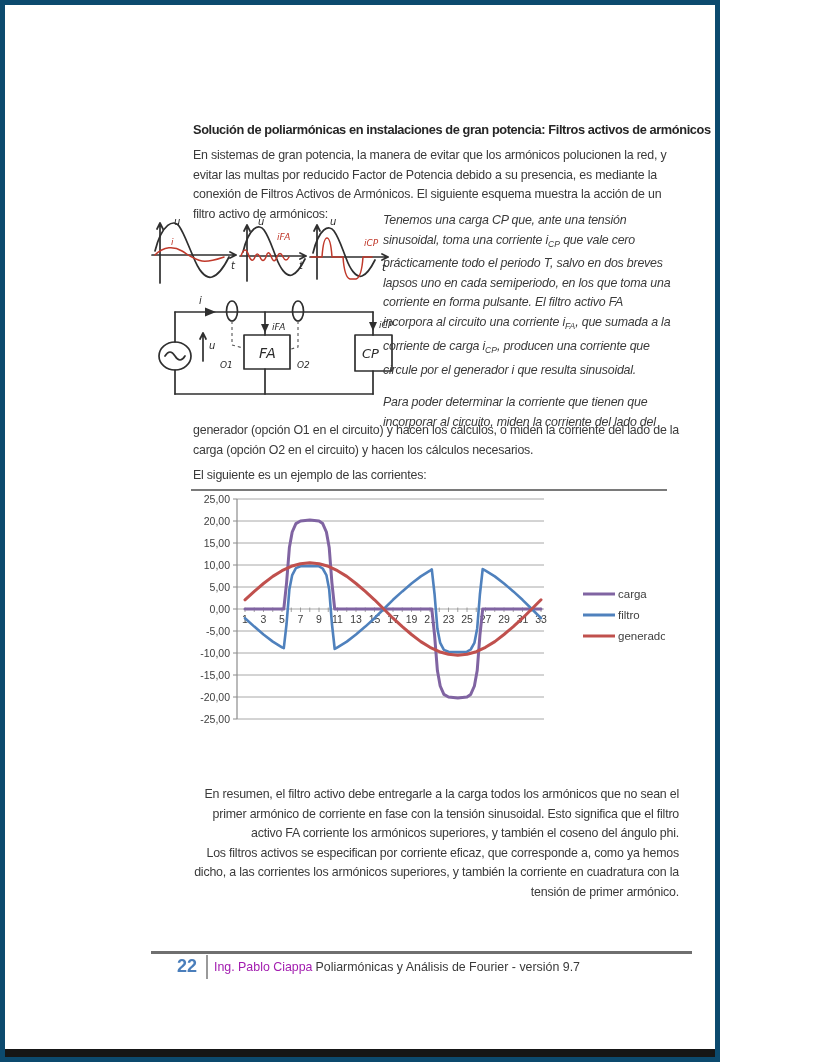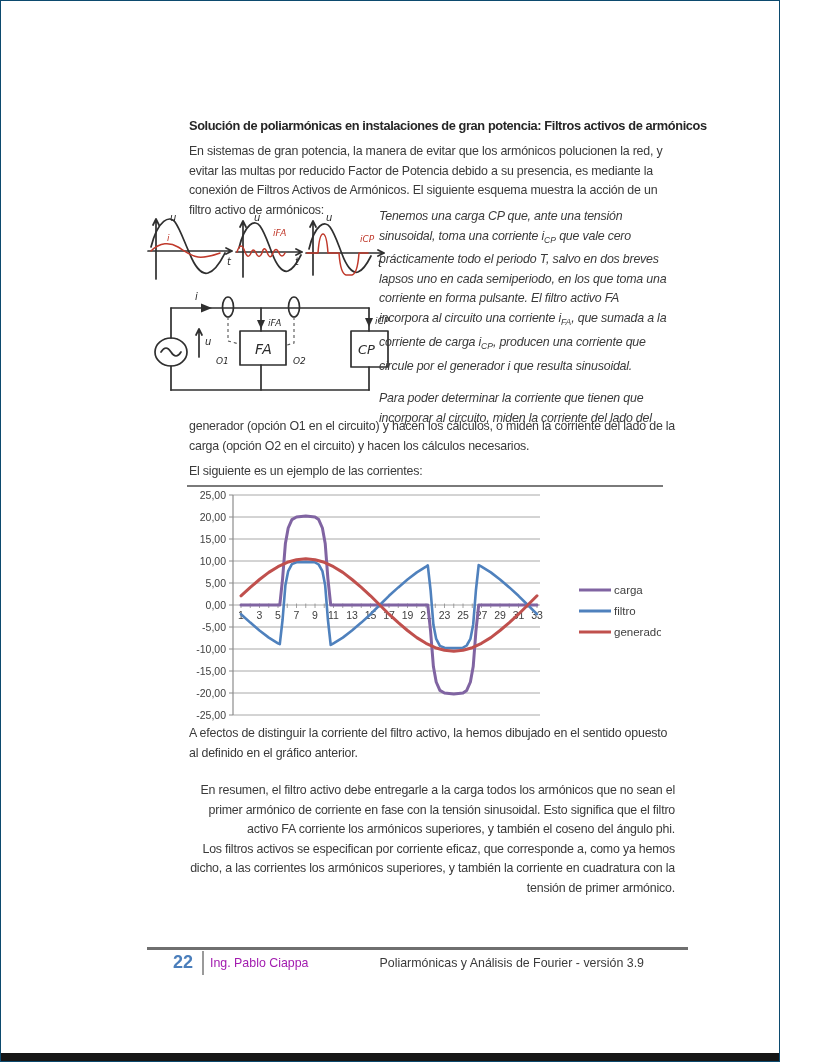--- a/index.html
+++ b/index.html
@@ -1,17 +1,17 @@
 <!DOCTYPE html>
 <html><head>
 <meta charset="utf-8">
 <style>
   html,body{margin:0;padding:0;background:#fff;}
-  .page{position:absolute;left:0;top:0;width:780px;height:1062px;background:#fff;
-        border:1px solid #0c4a6e;box-sizing:border-box;overflow:hidden;
+  .page{position:absolute;left:0;top:0;width:720px;height:1062px;background:#fff;
+        border:5px solid #0c4a6e;box-sizing:border-box;overflow:hidden;
         font-family:"Liberation Sans",sans-serif;color:#3a3a3a;}
   p{margin:0;}
   .text{position:absolute;font-size:12.4px;line-height:19.5px;letter-spacing:-0.2px;color:#3a3a3a;}
   .title{position:absolute;left:188px;top:117px;font-size:12.8px;font-weight:bold;
          letter-spacing:-0.4px;color:#262626;white-space:nowrap;}
   .para-intro{left:188px;top:141px;width:486px;}
   .rightcol{position:absolute;left:378px;top:206px;width:292px;font-size:12.4px;
             line-height:19.5px;letter-spacing:-0.2px;font-style:italic;}
   .rightcol .para-measure{margin-top:13px;white-space:pre-line;}
   sub.subscript{font-size:8.5px;letter-spacing:0;}
@@ -205,24 +205,23 @@
         <polyline points="54.0,107.8 63.3,99.4 72.5,91.5 81.8,84.4 91.0,78.7 100.3,74.3 109.5,71.7 118.8,70.8 128.0,71.7 137.3,74.3 146.5,78.7 155.8,84.4 165.0,91.5 174.3,99.4 183.5,107.8 192.8,117.0 202.0,126.2 211.3,134.6 220.5,142.5 229.8,149.6 239.0,155.3 248.3,159.7 257.5,162.3 266.8,163.2 276.0,162.3 285.3,159.7 294.5,155.3 303.8,149.6 313.0,142.5 322.3,134.6 331.5,126.2 340.8,117.0 350.0,107.8" fill="none" stroke="#C0504D" stroke-width="3" stroke-linejoin="round" stroke-linecap="round"></polyline>
         <line x1="392" y1="102" x2="424" y2="102" stroke="#8064A2" stroke-width="3"></line>
         <text x="427" y="106" font-size="11.5" fill="#3a3a3a">carga</text>
         <line x1="392" y1="123" x2="424" y2="123" stroke="#4F81BD" stroke-width="3"></line>
         <text x="427" y="127" font-size="11.5" fill="#3a3a3a">filtro</text>
         <line x1="392" y1="144" x2="424" y2="144" stroke="#C0504D" stroke-width="3"></line>
         <text x="427" y="148" font-size="11.5" fill="#3a3a3a">generador</text>
       </svg>
   </div>
 
-  <p class="text para-after">A efectos de distinguir la corriente del filtro activo, la hemos dibujado en el sentido opuesto al definido en el gráfico anterior.</p>
   <p class="text para-summary">En resumen, el filtro activo debe entregarle a la carga todos los armónicos que no sean el primer armónico de corriente en fase con la tensión sinusoidal. Esto significa que el filtro activo FA corriente los armónicos superiores, y también el coseno del ángulo phi.
 Los filtros activos se especifican por corriente eficaz, que corresponde a, como ya hemos dicho, a las corrientes los armónicos superiores, y también la corriente en cuadratura con la tensión de primer armónico.</p>
 
   <div class="footer-rule"></div>
   <div class="footer-num">22</div>
   <div class="footer-divider"></div>
   <div class="footer-author">Ing. Pablo Ciappa</div>
-  <div class="footer-right">Poliarmónicas y Análisis de Fourier - versión 3.9</div>
+  <div class="footer-right">Poliarmónicas y Análisis de Fourier - versión 9.7</div>
 
   <div class="bottom-bar"></div>
 </div>
 
 </body></html>

